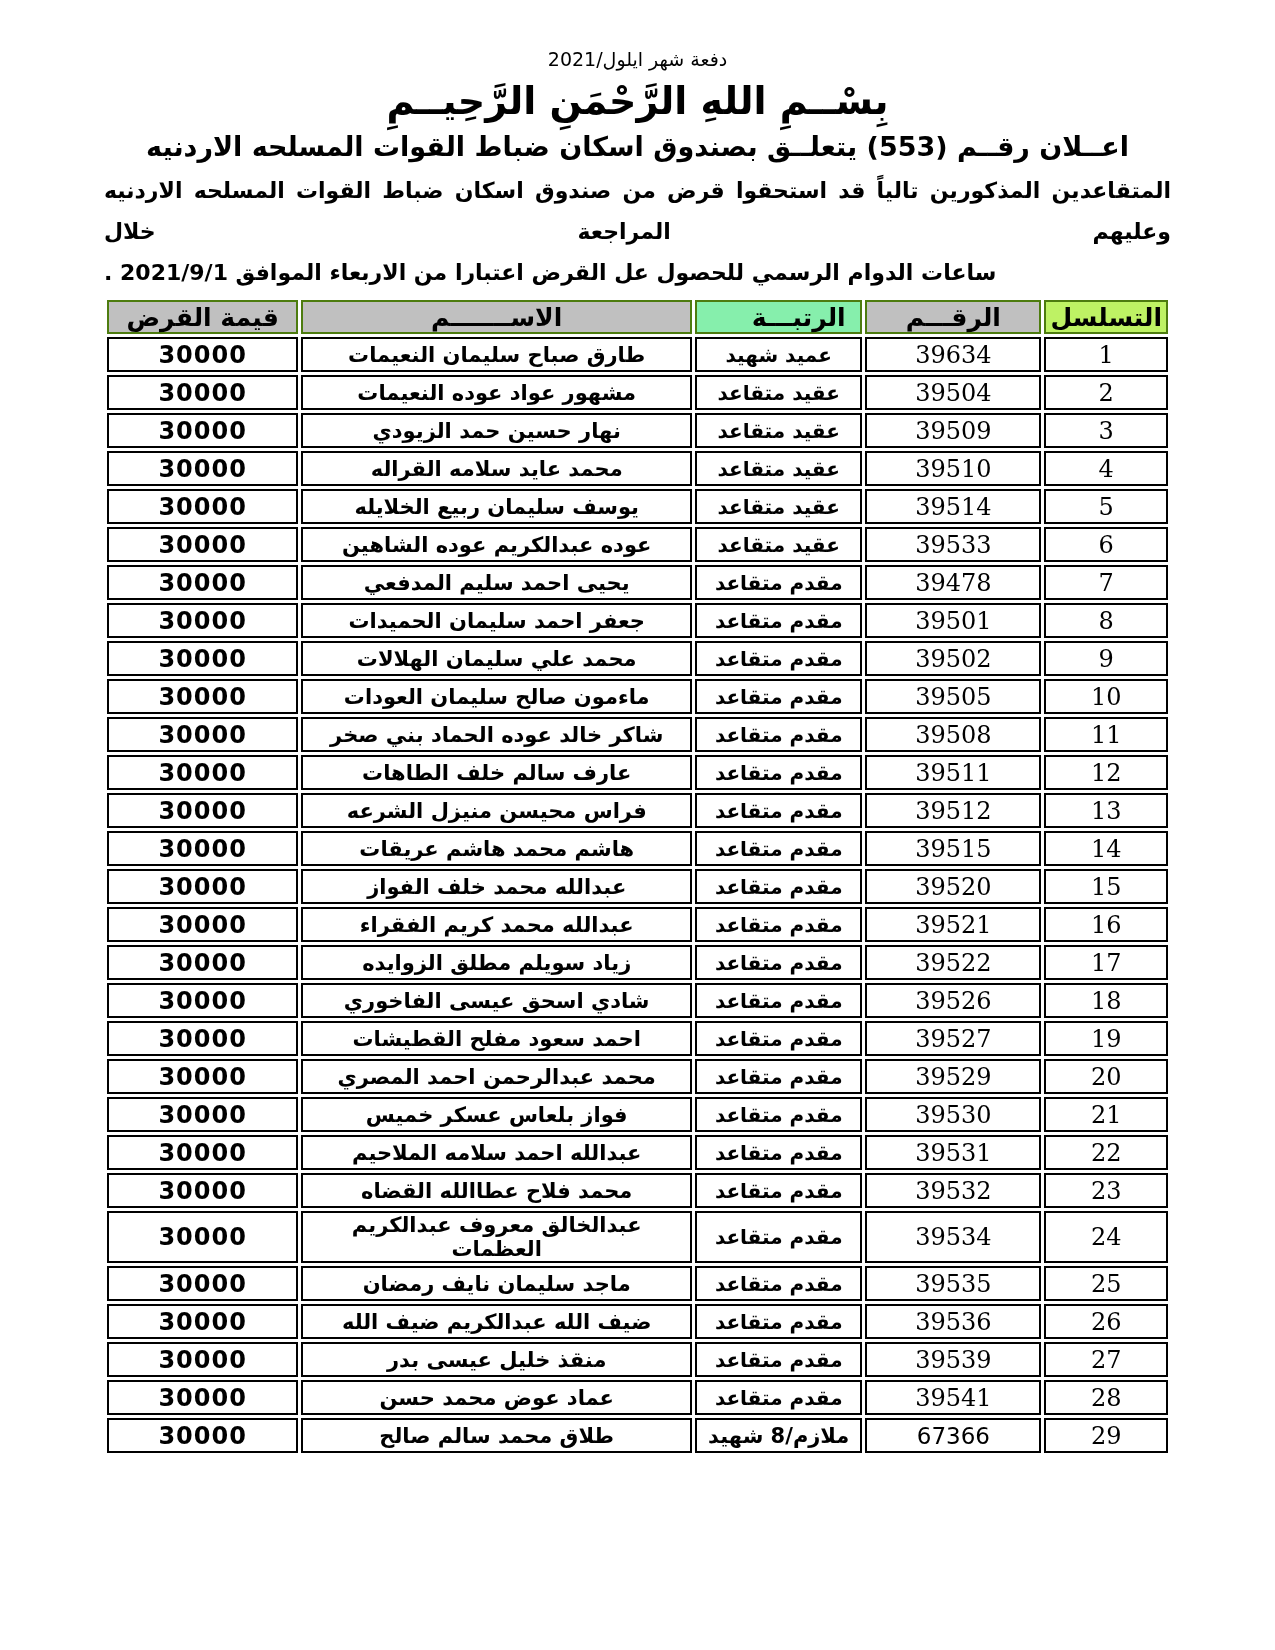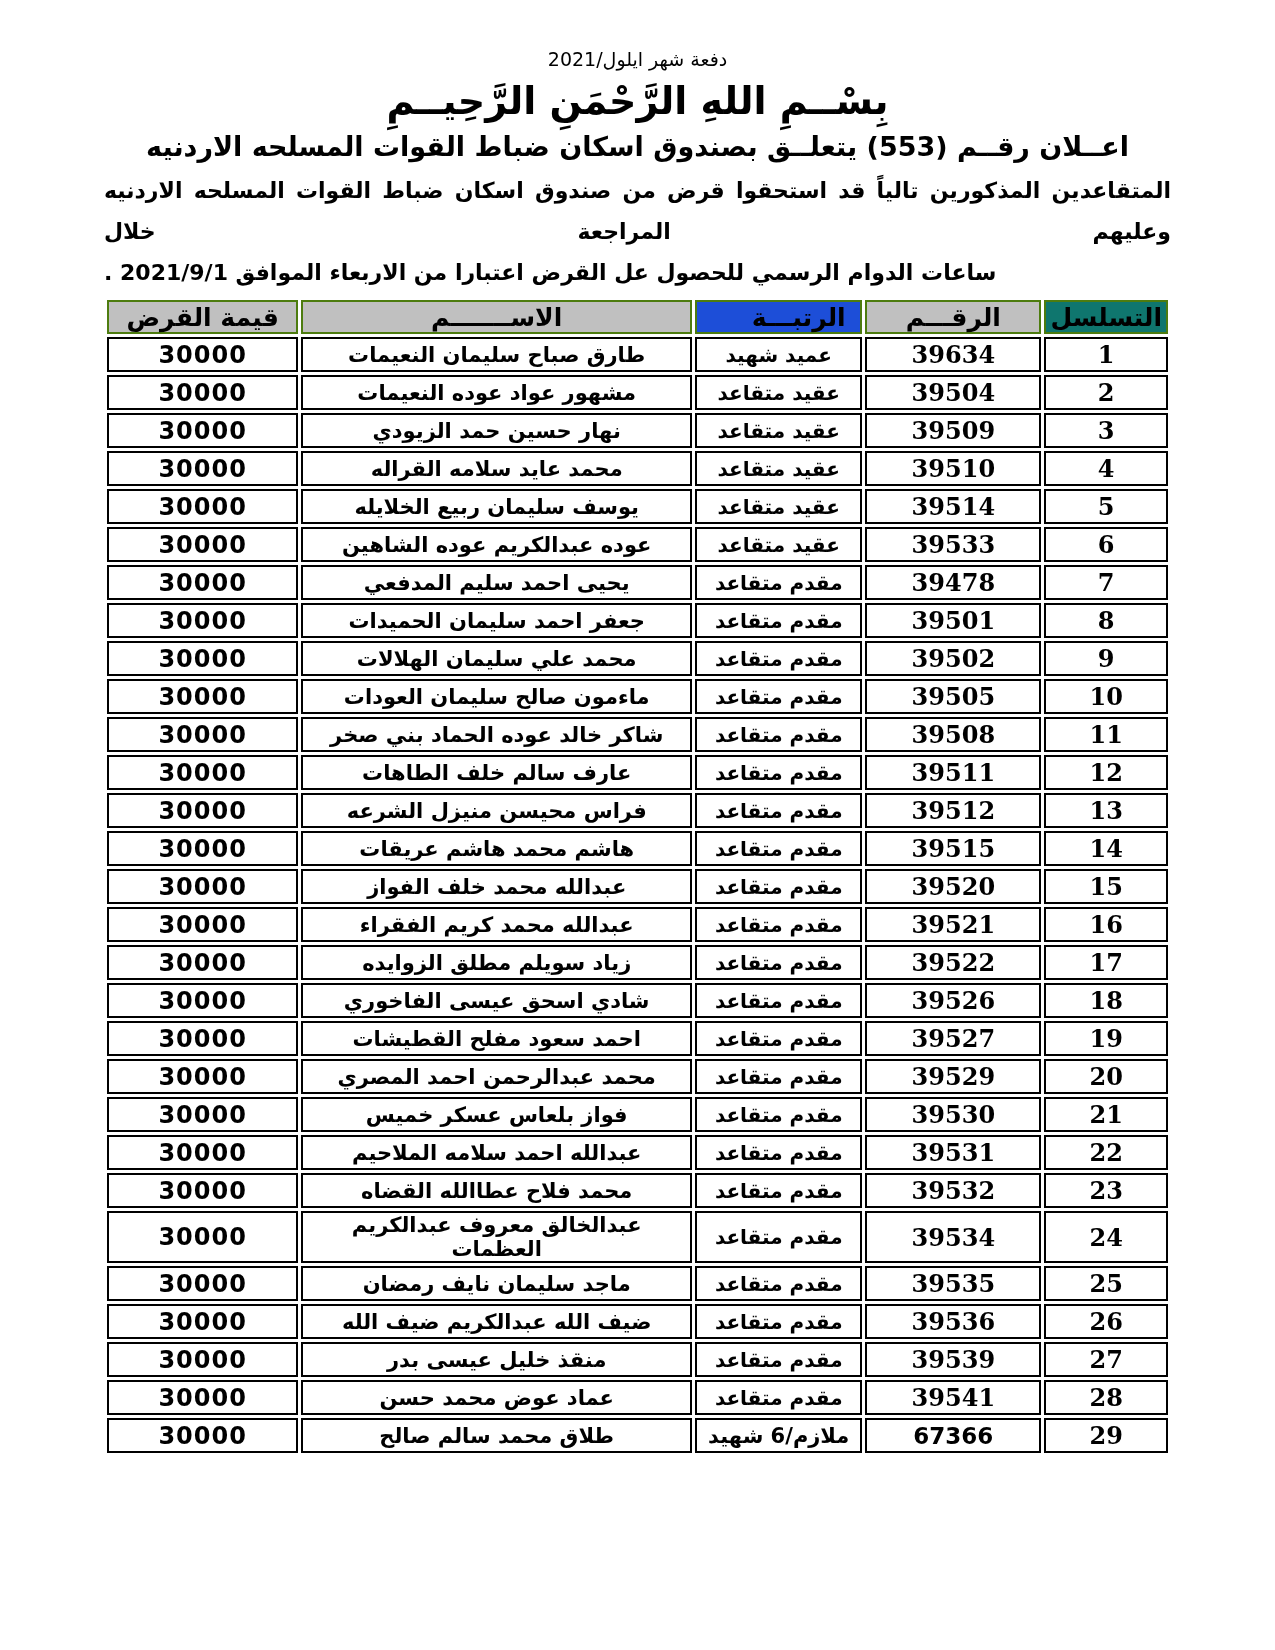--- a/index.html
+++ b/index.html
@@ -73,21 +73,21 @@
   table.loan-table td {
     border: 2px solid #000000;
     height: 31px;
     text-align: center;
     vertical-align: middle;
     padding: 0 4px;
     background: #ffffff;
   }
   td.cell-serial, td.cell-number {
     font-family: "DejaVu Serif", serif;
-    font-weight: bold;
+    font-weight: normal;
     font-size: 24px;
   }
   td.cell-rank {
     font-size: 20px;
     font-weight: bold;
   }
   td.cell-name {
     font-size: 21px;
     font-weight: bold;
   }
@@ -124,23 +124,23 @@
   <table class="loan-table">
     <colgroup>
       <col style="width:10.5%">
       <col style="width:17%">
       <col style="width:16%">
       <col style="width:38%">
       <col style="width:18.5%">
     </colgroup>
     <thead>
       <tr>
-        <th style="background: #0f766e;">التسلسل</th>
+        <th style="background: #bef264;">التسلسل</th>
         <th style="background: rgb(192, 192, 192);">الرقـــم</th>
-        <th style="background: #1d4ed8; padding-left: 44px;">الرتبـــة</th>
+        <th style="background: #86efac; padding-left: 44px;">الرتبـــة</th>
         <th style="background: rgb(192, 192, 192);">الاســـــــم</th>
         <th style="background: rgb(192, 192, 192);">قيمة القرض</th>
       </tr>
     </thead>
     <tbody>
         <tr>
           <td class="cell-serial">1</td>
           <td class="cell-number">39634</td>
           <td class="cell-rank">عميد شهيد</td>
           <td class="cell-name">طارق صباح سليمان النعيمات</td>
@@ -331,20 +331,20 @@
         <tr>
           <td class="cell-serial">28</td>
           <td class="cell-number">39541</td>
           <td class="cell-rank">مقدم متقاعد</td>
           <td class="cell-name">عماد عوض محمد حسن</td>
           <td class="cell-loan">30000</td>
         </tr>
         <tr>
           <td class="cell-serial">29</td>
           <td class="cell-number plain-num">67366</td>
-          <td class="cell-rank plain-ar">ملازم/6 شهيد</td>
+          <td class="cell-rank plain-ar">ملازم/8 شهيد</td>
           <td class="cell-name plain-ar">طلاق محمد سالم صالح</td>
           <td class="cell-loan">30000</td>
         </tr>
       </tbody>
   </table>
 
 </div>
 
 </body></html>

